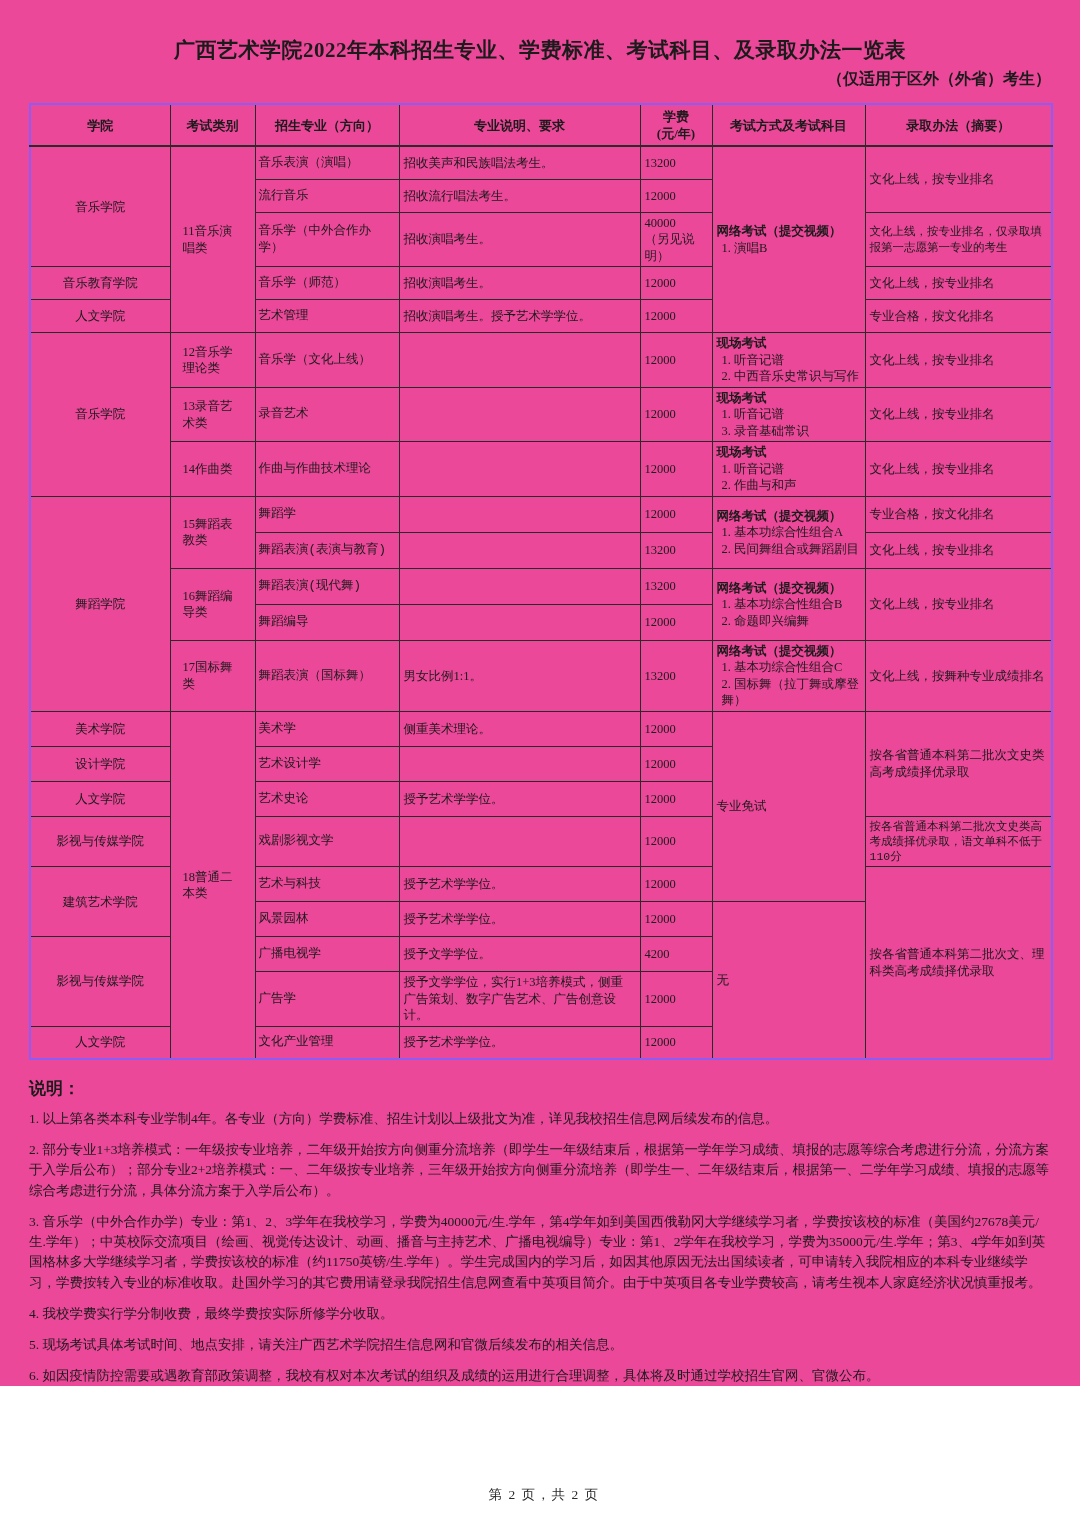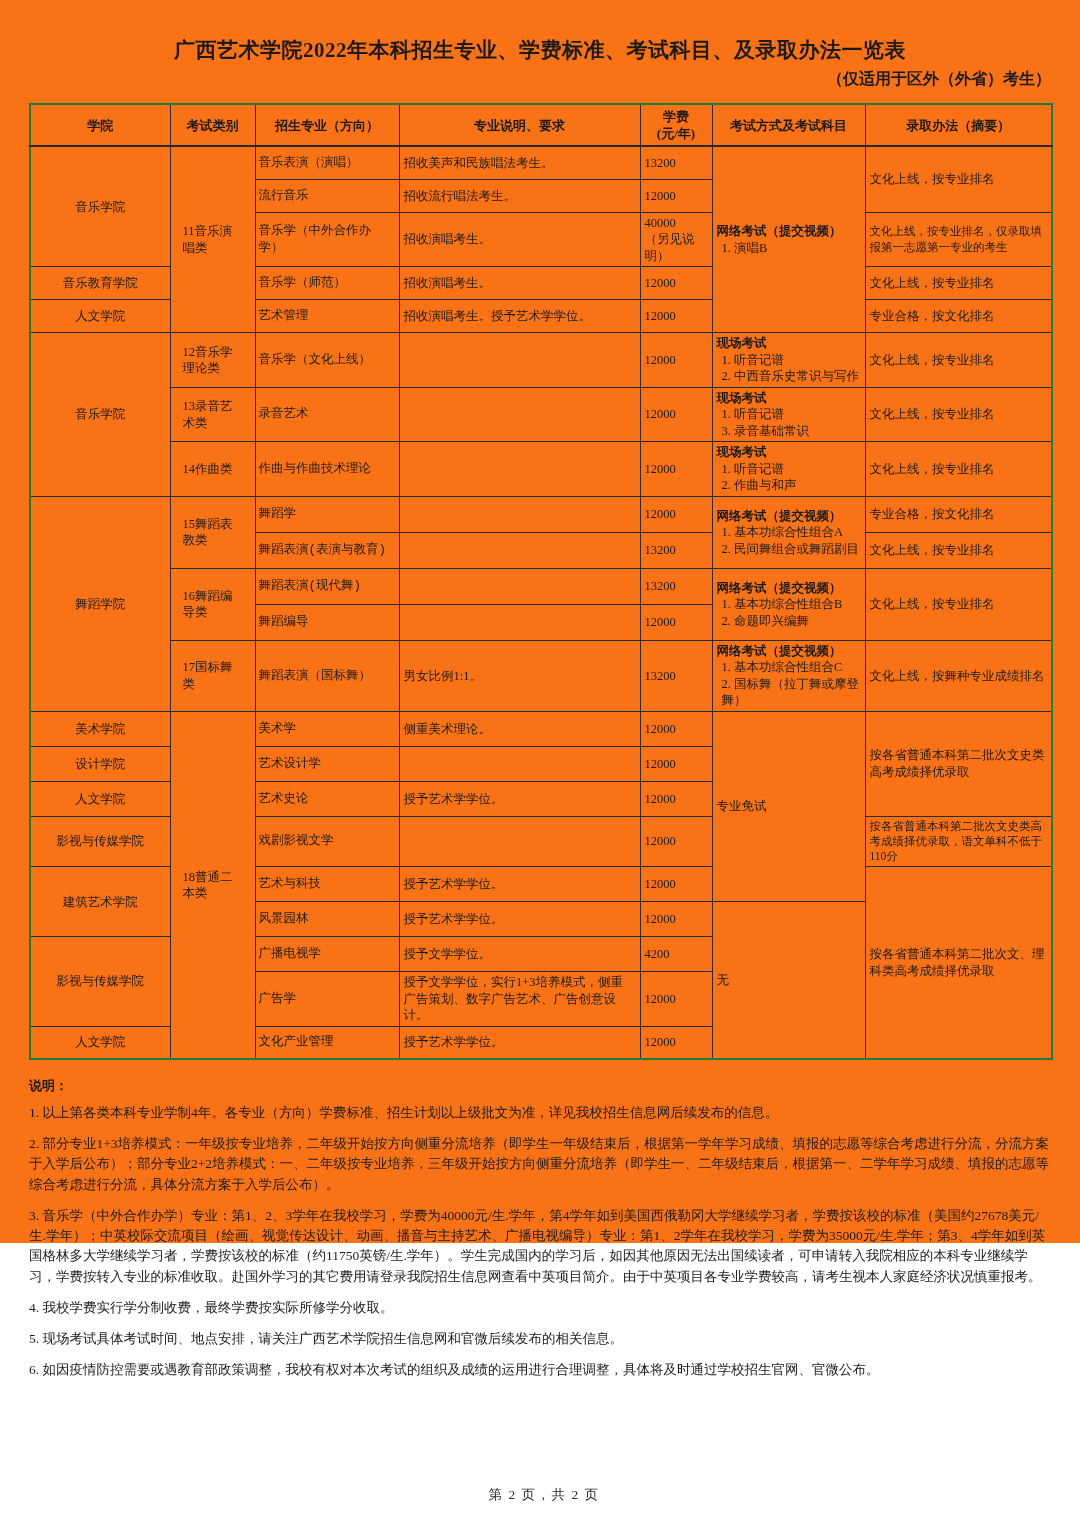--- a/index.html
+++ b/index.html
@@ -2,25 +2,25 @@
 <html lang="zh"><head>
 <meta charset="utf-8">
 <style>
   * { box-sizing: border-box; margin: 0; padding: 0; }
   html, body { background: #ffffff; }
   body {
     width: 1080px; height: 1527px; margin: 0 auto;
     color: #1b1b1b;
     font-family: "Liberation Serif", "DejaVu Serif", serif;
   }
-  .page { position: relative; width: 1080px; height: 1243px; padding: 30px 29px 0 29px; background:#f97316; }
+  .page { position: relative; width: 1080px; height: 1386px; padding: 30px 29px 0 29px; background:#ec4899; }
   .doc-title { text-align: center; font-size: 21px; font-weight: 700; letter-spacing: .5px; margin: 6px 0 5px; }
   .doc-subtitle { text-align: right; font-size: 16px; font-weight: 700; margin: 0 0 13px; }
 
-  table.adm { width: 1022px; border-collapse: collapse; table-layout: fixed; border: 2px solid #15803d; }
+  table.adm { width: 1022px; border-collapse: collapse; table-layout: fixed; border: 2px solid #8b5cf6; }
   col.c-college { width: 140px; }
   col.c-category { width: 85px; }
   col.c-major { width: 144px; }
   col.c-desc { width: 241px; }
   col.c-fee { width: 72px; }
   col.c-exam { width: 153px; }
   col.c-adm { width: 187px; }
 
   .adm th, .adm td {
     border: 1px solid #2a2a2a;
@@ -35,24 +35,24 @@
     text-align: center; font-weight: 700; font-size: 13px;
     border-bottom: 2px solid #2a2a2a; padding: 3px 2px;
   }
   .adm td.center { text-align: center; }
   .adm td.category-cell { padding: 2px 12px; }
   .adm td.major-cell { padding: 2px 3px; font-family: Liberation Mono, monospace; }
   .exam-title { font-weight: 700; }
   .exam-item { padding-left: 5px; }
   .exam-lines { line-height: 1.3; }
   .tight-lines { line-height: 1.25; }
-  td.adm-small { font-size: 11.5px; }
+  td.adm-small { font-size: 11.5px; font-family: Liberation Mono, monospace; }
 
   .notes { margin-top: 16px; width: 1022px; font-size: 13.5px; line-height: 1.5; }
-  .notes-heading { font-weight: 700; margin-bottom: 7px; font-size: 13px; }
+  .notes-heading { font-weight: 700; margin-bottom: 7px; font-size: 17px; }
   .note { margin-bottom: 11px; }
 
   .footer {
     position: absolute; top: 1486px; left: 4px; width: 1080px;
     text-align: center; font-size: 13.5px; letter-spacing: 1.5px; color: #2a2a2a;
   }
 </style>
 </head>
 <body>
 

